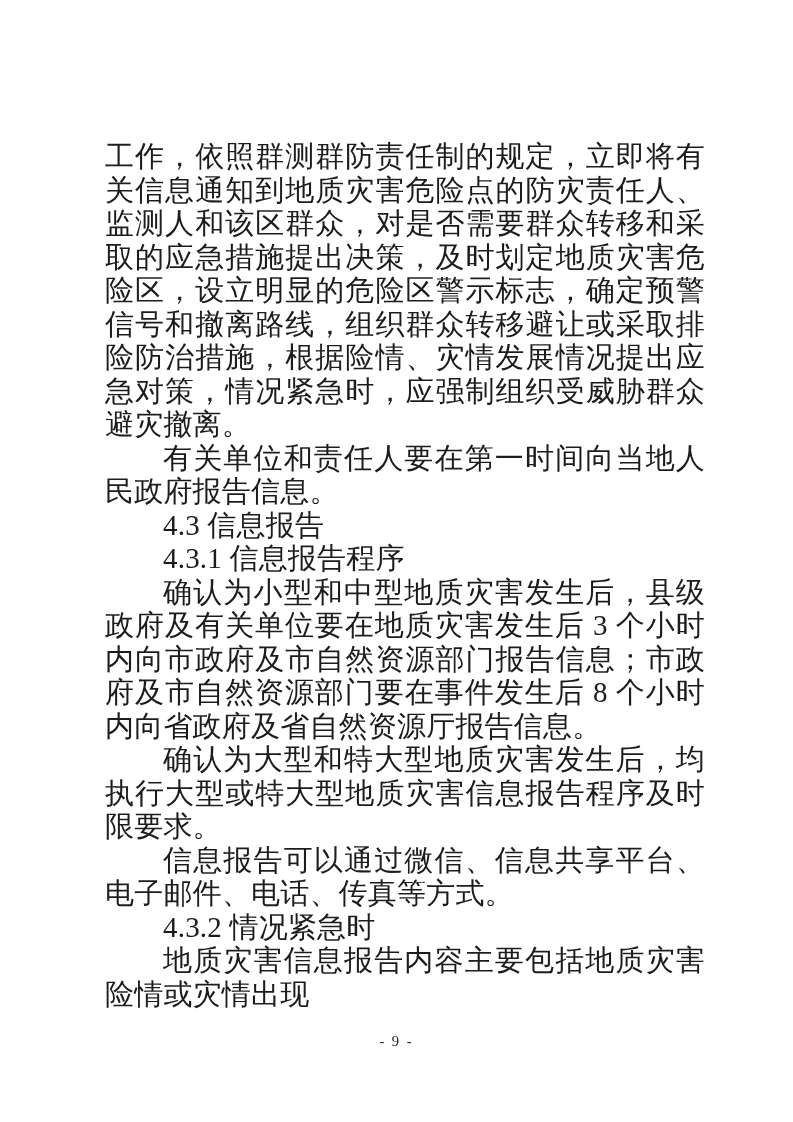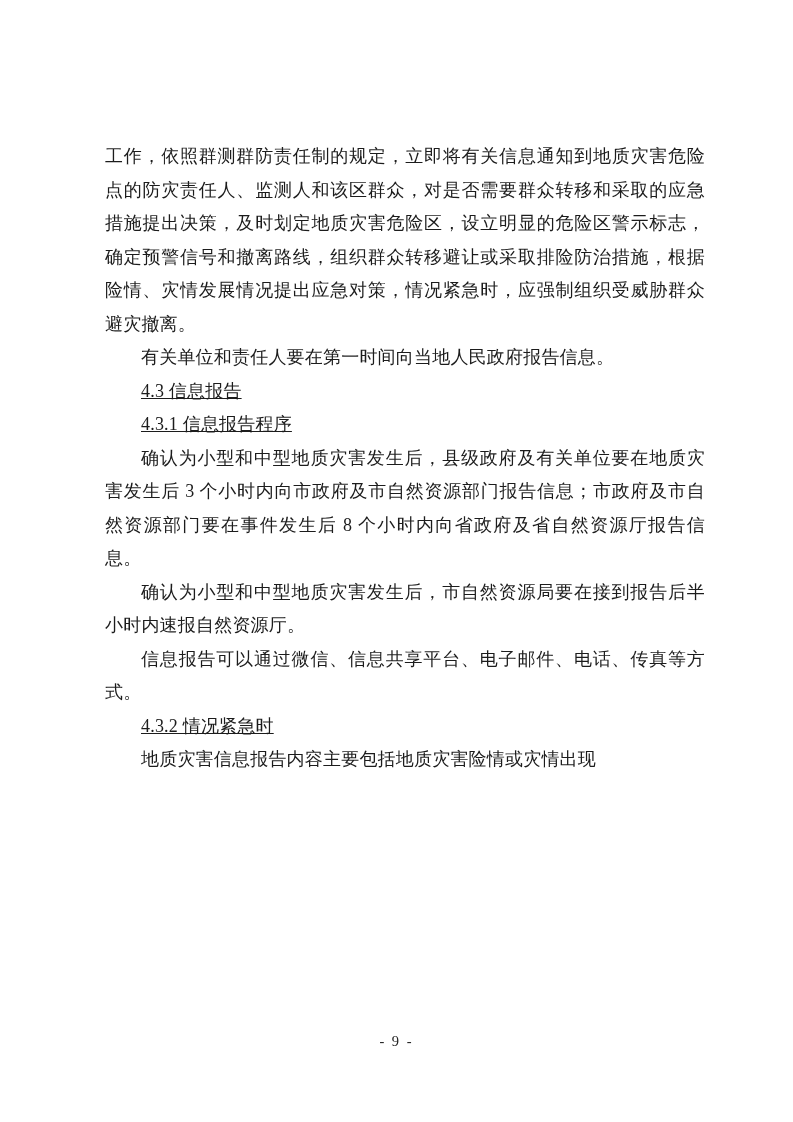--- a/index.html
+++ b/index.html
@@ -14,37 +14,36 @@
     background: #ffffff;
     overflow: hidden;
     font-family: "Liberation Serif", "DejaVu Serif", serif;
     color: #1c1c1c;
   }
   .text-block {
     position: absolute;
     left: 105px;
     top: 140px;
     width: 600px;
-    font-size: 18px;
+    font-size: 29px;
     line-height: 33.5px;
     text-align: justify;
     text-justify: inter-character;
     letter-spacing: 0.2px;
   }
   .para {
     margin: 0;
     padding: 0;
     text-indent: 2em;
   }
   .para.no-indent {
     text-indent: 0;
   }
   .para.heading {
     font-weight: normal; 
-    text-decoration: underline;
   }
   .page-footer {
     position: absolute;
     left: 0;
     right: 0;
     top: 1031px;
     text-align: center;
     font-size: 14.5px;
     line-height: 20px;
     color: #222222;
@@ -55,21 +54,21 @@
 <body>
 
 <div class="page">
 
   <main class="text-block">
     <p class="para no-indent">工作，依照群测群防责任制的规定，立即将有关信息通知到地质灾害危险点的防灾责任人、监测人和该区群众，对是否需要群众转移和采取的应急措施提出决策，及时划定地质灾害危险区，设立明显的危险区警示标志，确定预警信号和撤离路线，组织群众转移避让或采取排险防治措施，根据险情、灾情发展情况提出应急对策，情况紧急时，应强制组织受威胁群众避灾撤离。</p>
     <p class="para">有关单位和责任人要在第一时间向当地人民政府报告信息。</p>
     <p class="para heading">4.3 信息报告</p>
     <p class="para heading">4.3.1 信息报告程序</p>
     <p class="para">确认为小型和中型地质灾害发生后，县级政府及有关单位要在地质灾害发生后 3 个小时内向市政府及市自然资源部门报告信息；市政府及市自然资源部门要在事件发生后 8 个小时内向省政府及省自然资源厅报告信息。</p>
-    <p class="para">确认为小型和中型地质灾害发生后，市自然资源局要在接到报告后半小时内速报自然资源厅。</p>
+    <p class="para">确认为大型和特大型地质灾害发生后，均执行大型或特大型地质灾害信息报告程序及时限要求。</p>
     <p class="para">信息报告可以通过微信、信息共享平台、电子邮件、电话、传真等方式。</p>
     <p class="para heading">4.3.2 情况紧急时</p>
     <p class="para">地质灾害信息报告内容主要包括地质灾害险情或灾情出现</p>
   </main>
 
   <footer class="page-footer">
     <span>- 9 -</span>
   </footer>
 
 </div>

